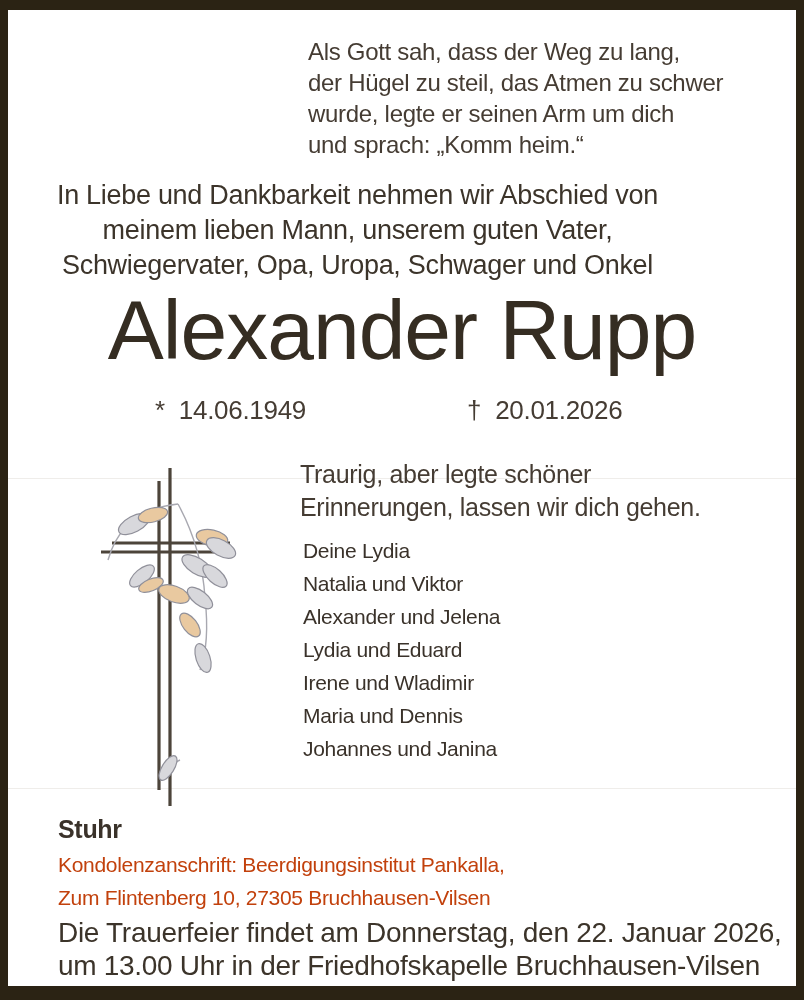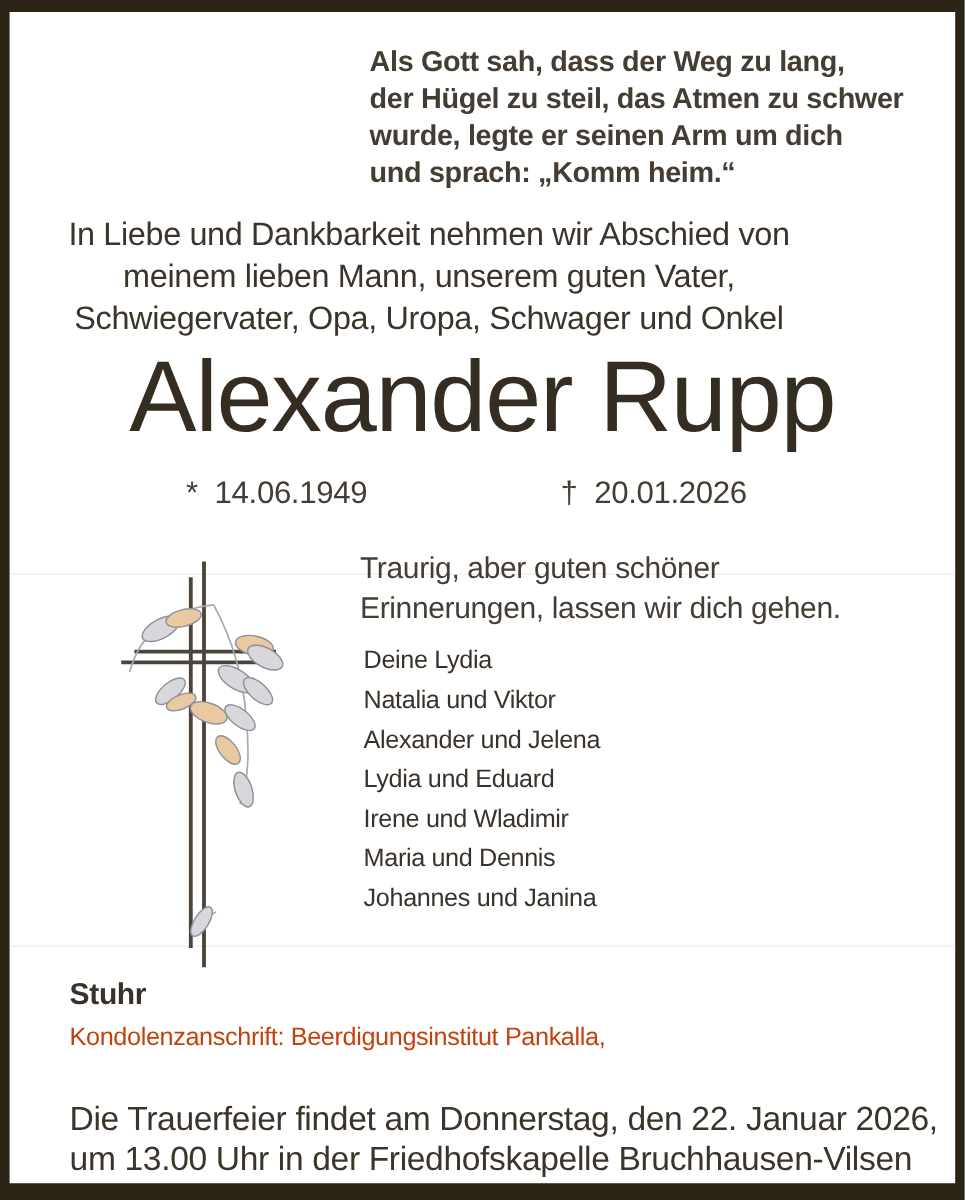--- a/index.html
+++ b/index.html
@@ -21,21 +21,20 @@
     color: #3c342a;
     letter-spacing: -0.3px;
   }
   .abs { position: absolute; }
 
   .verse {
     left: 300px; top: 26px;
     font-size: 24px;
     line-height: 31px;
     color: #453c33;
-    font-weight: bold;
   }
   .intro {
     left: 49px; top: 168px;
     font-size: 27px;
     line-height: 35px;
     color: #3c342a;
     text-align: center;
   }
   .deceased-name {
     left: 0; right: 0; top: 273px;
@@ -149,38 +148,39 @@
         <ellipse cx="124" cy="146" rx="16" ry="8" fill="#e9c9a0" transform="rotate(20 124 146)"></ellipse>
         <ellipse cx="150" cy="150" rx="15" ry="7" fill="#d8d8dc" transform="rotate(38 150 150)"></ellipse>
         <ellipse cx="140" cy="177" rx="14" ry="7" fill="#e9c9a0" transform="rotate(52 140 177)"></ellipse>
         <ellipse cx="153" cy="210" rx="15" ry="7" fill="#d8d8dc" transform="rotate(72 153 210)"></ellipse>
         <ellipse cx="118" cy="320" rx="14" ry="6" fill="#d8d8dc" transform="rotate(-58 118 320)"></ellipse>
       </g>
     </svg>
   </div>
 
   <div class="abs farewell">
-    <div>Traurig, aber guten schöner</div>
+    <div>Traurig, aber legte schöner</div>
     <div>Erinnerungen, lassen wir dich gehen.</div>
   </div>
 
   <div class="abs mourners">
     <div>Deine Lydia</div>
     <div>Natalia und Viktor</div>
     <div>Alexander und Jelena</div>
     <div>Lydia und Eduard</div>
     <div>Irene und Wladimir</div>
     <div>Maria und Dennis</div>
     <div>Johannes und Janina</div>
   </div>
 
   <div class="abs place">Stuhr</div>
 
   <div class="abs condolence">
     <div>Kondolenzanschrift: Beerdigungsinstitut Pankalla,</div>
+    <div>Zum Flintenberg 10, 27305 Bruchhausen-Vilsen</div>
   </div>
 
   <div class="abs funeral">
     <div>Die Trauerfeier findet am Donnerstag, den 22. Januar 2026,</div>
     <div>um 13.00 Uhr in der Friedhofskapelle Bruchhausen-Vilsen statt.</div>
   </div>
 
 </div>
 
 </body></html>

